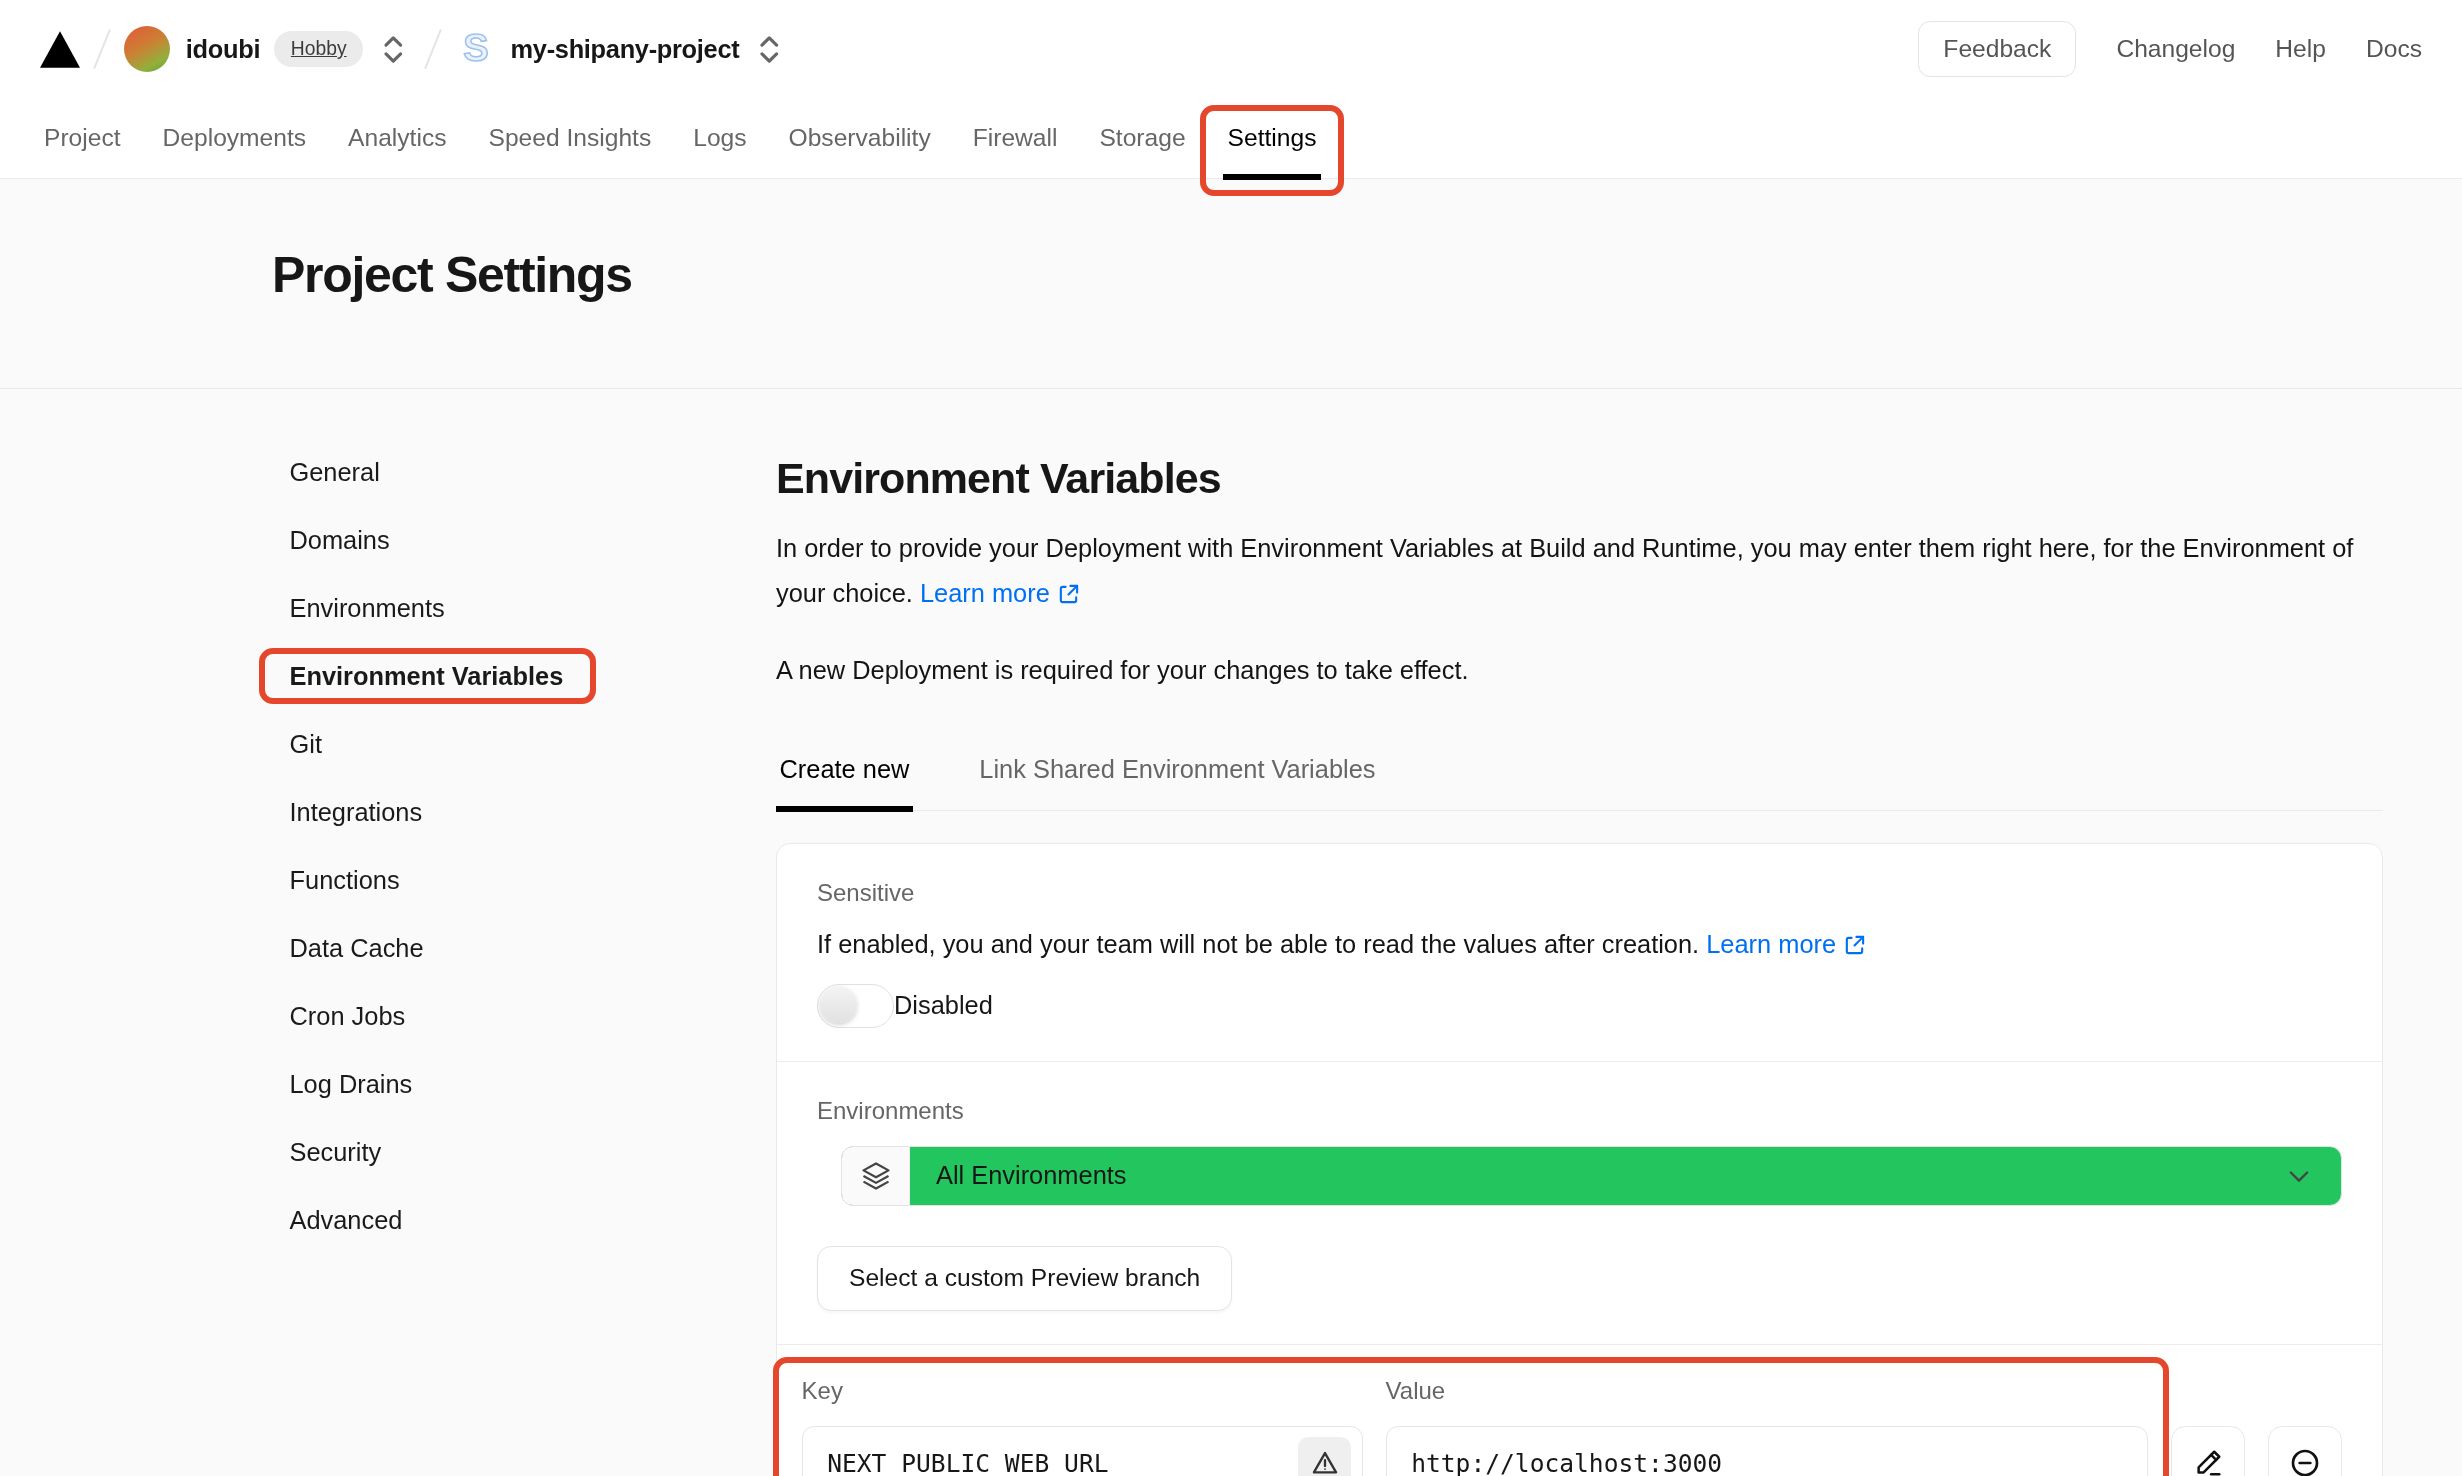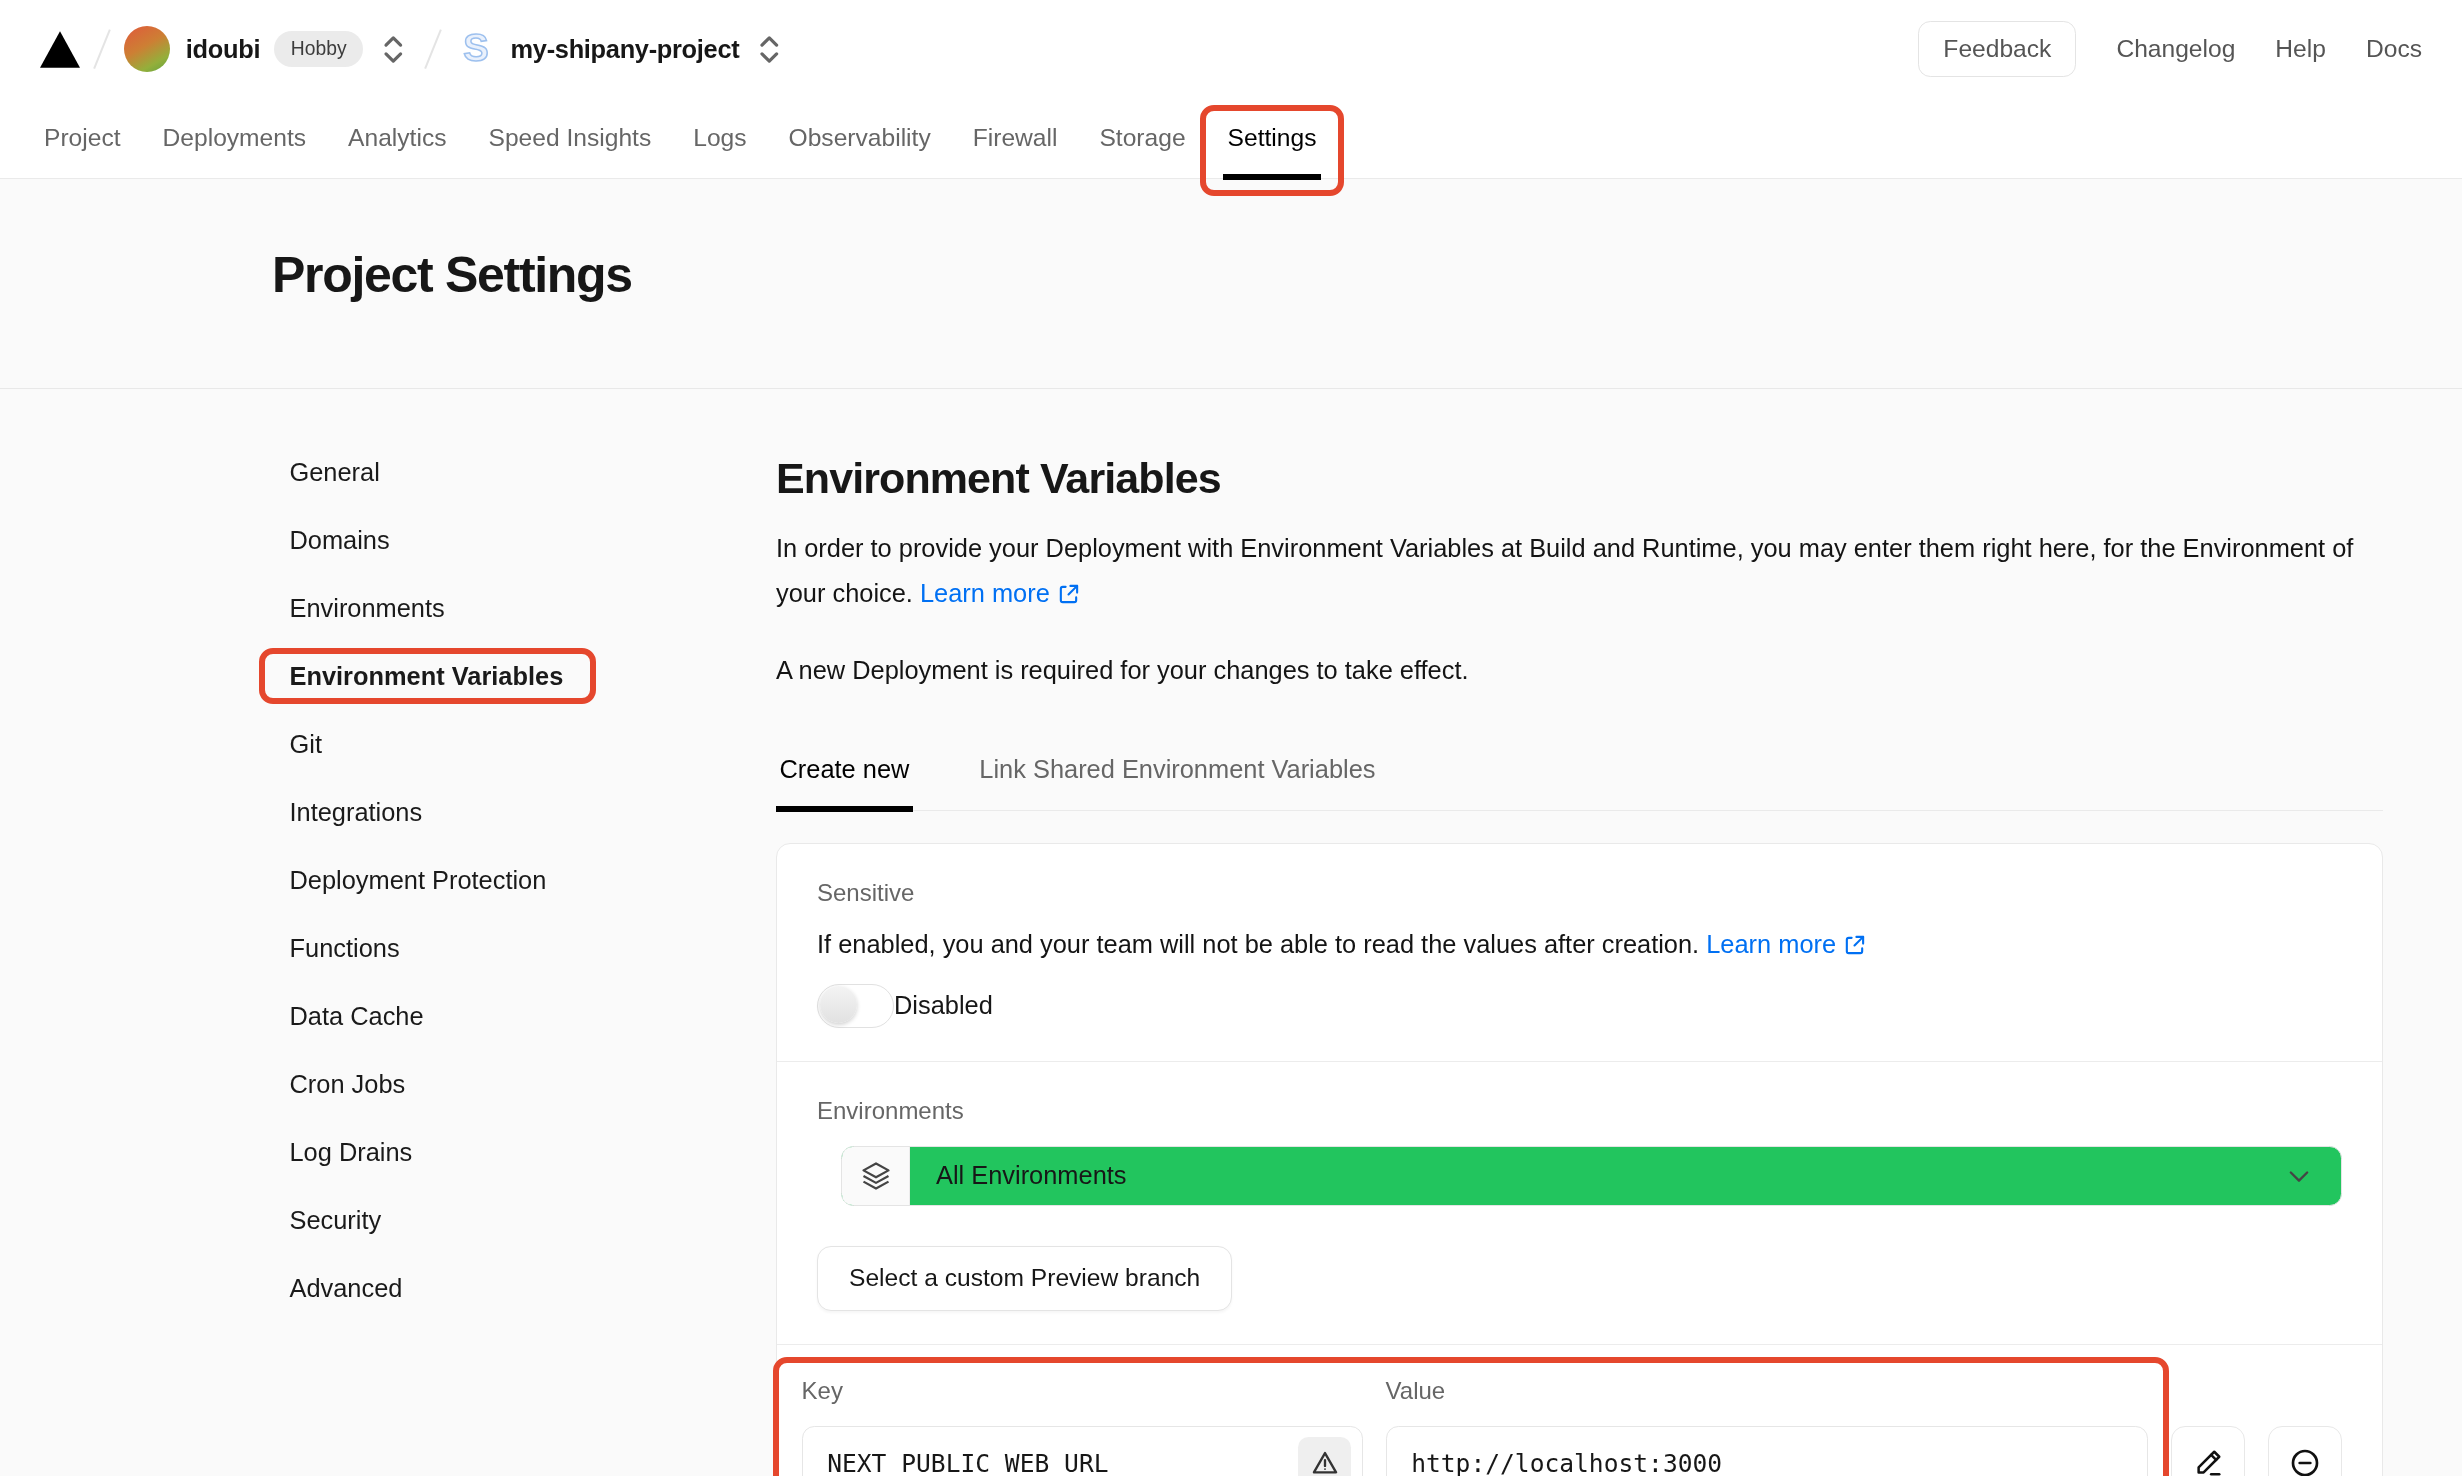--- a/index.html
+++ b/index.html
@@ -20,21 +20,21 @@
   .topnav .left { display:flex; align-items:center; }
   .slash { width:1.8px; height:42px; background:#e4e4e4; transform:rotate(22deg); margin:0 21px; }
   .avatar {
     width:46px; height:46px; border-radius:50%;
     background:linear-gradient(150deg,#df5c3b 4%,#cd7f34 44%,#94af3b 76%,#61a23f 100%);
     margin-right:16px;
   }
   .crumb-name { font-size:25.4px; font-weight:600; letter-spacing:-0.3px; cursor:pointer; }
   .badge {
     background:#ebebeb; color:#3c3c3c; font-size:19.3px; font-weight:500;
-    padding:7px 16.7px; border-radius:876px; margin-left:14px;
+    padding:7px 16.7px; border-radius:876px; margin-left:14px;text-decoration:underline;
   }
   .switcher { margin-left:12.3px; cursor:pointer; padding:5.3px; }
   .proj-logo { margin-right:14px; }
   .topnav .right { display:flex; align-items:center; gap:40px; }
   .feedback-btn {
     font-family:inherit; font-size:24.6px; color:#555; background:#fff;
     border:1.8px solid #e4e4e4; border-radius:12.3px; padding:13px 24px; cursor:pointer;
   }
   .nav-link { font-size:24.6px; color:#555; text-decoration:none; cursor:pointer; }
 
@@ -209,21 +209,20 @@
   <aside class="sidebar">
     <div class="side-item">General</div>
     <div class="side-item">Domains</div>
     <div class="side-item">Environments</div>
     <div class="side-item active">
       <span>Environment Variables</span>
       <span class="annotation side-annotation"></span>
     </div>
     <div class="side-item">Git</div>
     <div class="side-item">Integrations</div>
-    <div class="side-item">Deployment Protection</div>
     <div class="side-item">Functions</div>
     <div class="side-item">Data Cache</div>
     <div class="side-item">Cron Jobs</div>
     <div class="side-item">Log Drains</div>
     <div class="side-item">Security</div>
     <div class="side-item">Advanced</div>
   </aside>
 
   <main class="main">
     <h2>Environment Variables</h2>

